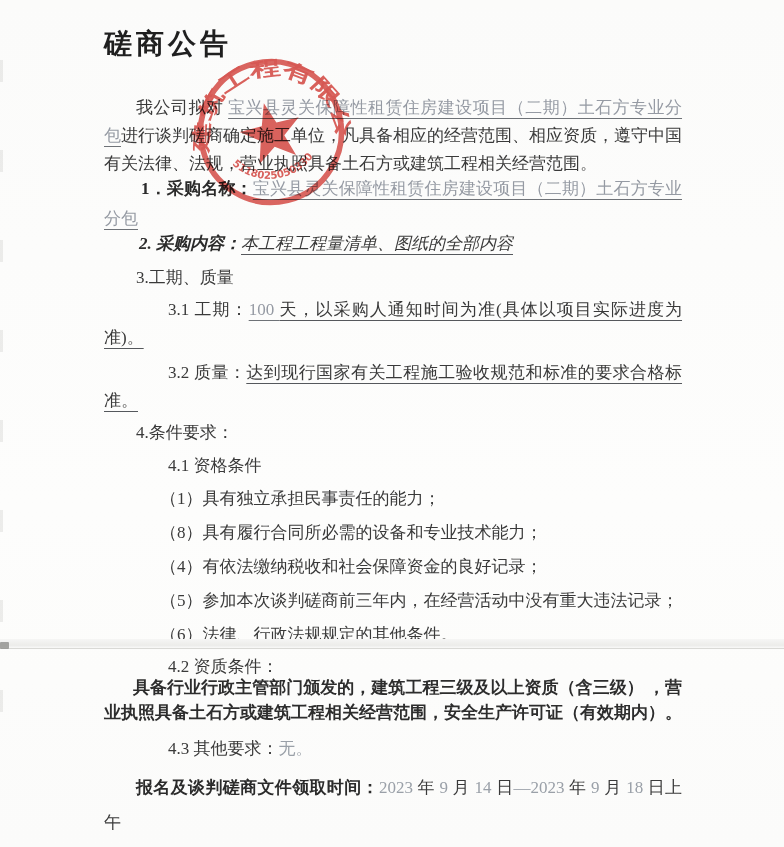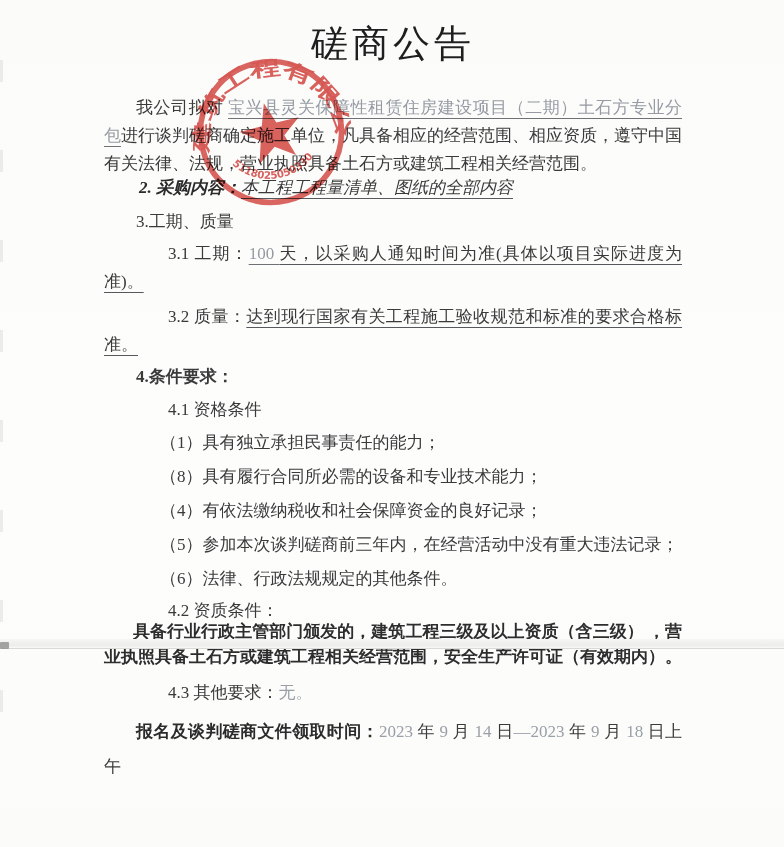--- a/index.html
+++ b/index.html
@@ -12,32 +12,32 @@
     position:absolute;inset:0;
     background:linear-gradient(180deg,#fbfbfa 0%,#fdfdfc 60%,#fbfbfa 100%);
   }
   .doc{
     position:absolute;left:104px;top:0;width:578px;height:847px;
     font-size:17px;color:#3a3a3a;
   }
   .doc-title{
     margin:24px 0 0 0;
     font-family:"Liberation Sans","DejaVu Sans",sans-serif;
-    font-weight:normal;font-size:37px;line-height:40px;
-    letter-spacing:4px;text-align:center;color:#1f1f1f;
+    font-weight:bold;font-size:28px;line-height:40px;
+    letter-spacing:4px;color:#1f1f1f;
   }
   .blk{margin:0;text-align:justify;}
   
   p[data-name="intro-paragraph"]{margin-top:30px;line-height:28px;text-indent:32px;}
   p[data-name="item-1-procurement-name"]{margin-top:-4px;line-height:30px;text-indent:37px;}
   p[data-name="item-2-procurement-content"]{margin-top:-4px;line-height:28px;text-indent:35px;font-style:italic;}
   p[data-name="item-3-heading"]{margin-top:6px;line-height:28px;text-indent:32px;}
   p[data-name="item-3-1-duration"]{margin-top:4px;line-height:28px;text-indent:64px;}
   p[data-name="item-3-2-quality"]{margin-top:7px;line-height:28px;text-indent:64px;}
-  p[data-name="item-4-heading"]{margin-top:4px;line-height:28px;text-indent:32px;font-weight:bold;}
+  p[data-name="item-4-heading"]{margin-top:4px;line-height:28px;text-indent:32px;}
   p[data-name="item-4-1-qualification-heading"]{margin-top:5px;line-height:28px;text-indent:64px;}
   p[data-name^="condition-"]{margin-top:6px;line-height:28px;text-indent:56px;}
   p[data-name="condition-1"]{margin-top:5px;}
   p[data-name="item-4-2-heading"]{margin-top:4px;line-height:28px;text-indent:64px;}
   p[data-name="item-4-2-paragraph"]{margin-top:-6px;line-height:25px;text-indent:29px;}
   p[data-name="item-4-3-other"]{margin-top:10px;line-height:28px;text-indent:64px;}
   p[data-name="registration-paragraph"]{margin-top:7px;line-height:35px;text-indent:32px;}
   
   .seg-label{font-weight:bold;color:#2b2b2b;}
   .seg-text{color:#3a3a3a;}
@@ -77,20 +77,21 @@
 </style>
 </head>
 <body>
 
 <div class="page" data-name="scanned-document-page">
 
   <div class="doc" data-name="document-content">
     <h1 class="doc-title" data-name="page-title">磋商公告</h1>
     <div data-name="document-body">
         <p class="blk" data-name="intro-paragraph"><span class="seg-text" data-name="text-segment">我公司拟对 </span><span class="seg-value-gray" data-name="filled-value">宝兴县灵关保障性租赁住房建设项目（二期）土石方专业分包</span><span class="seg-text" data-name="text-segment">进行谈判磋商确定施工单位，凡具备相应的经营范围、相应资质，遵守中国有关法律、法规，营业执照具备土石方或建筑工程相关经营范围。</span></p>
+        <p class="blk" data-name="item-1-procurement-name"><span class="seg-label" data-name="text-segment">1．采购名称：</span><span class="seg-value-gray" data-name="filled-value">宝兴县灵关保障性租赁住房建设项目（二期）土石方专业分包</span></p>
         <p class="blk" data-name="item-2-procurement-content"><span class="seg-label" data-name="text-segment">2.  采购内容：</span><span class="seg-value-dark" data-name="filled-value">本工程工程量清单、图纸的全部内容 </span></p>
         <p class="blk" data-name="item-3-heading"><span class="seg-text" data-name="text-segment">3.工期、质量</span></p>
         <p class="blk" data-name="item-3-1-duration"><span class="seg-text" data-name="text-segment">3.1 工期：</span><span class="seg-value-gray" data-name="filled-value">100 </span><span class="seg-value-dark" data-name="filled-value">天，以采购人通知时间为准(具体以项目实际进度为准)。</span></p>
         <p class="blk" data-name="item-3-2-quality"><span class="seg-text" data-name="text-segment">3.2 质量：</span><span class="seg-value-dark" data-name="filled-value">达到现行国家有关工程施工验收规范和标准的要求合格标准。</span></p>
         <p class="blk" data-name="item-4-heading"><span class="seg-text" data-name="text-segment">4.条件要求：</span></p>
         <p class="blk" data-name="item-4-1-qualification-heading"><span class="seg-text" data-name="text-segment">4.1 资格条件</span></p>
         <p class="blk" data-name="condition-1"><span class="seg-text" data-name="text-segment">（1）具有独立承担民事责任的能力；</span></p>
         <p class="blk" data-name="condition-3"><span class="seg-text" data-name="text-segment">（8）具有履行合同所必需的设备和专业技术能力；</span></p>
         <p class="blk" data-name="condition-4"><span class="seg-text" data-name="text-segment">（4）有依法缴纳税收和社会保障资金的良好记录；</span></p>
         <p class="blk" data-name="condition-5"><span class="seg-text" data-name="text-segment">（5）参加本次谈判磋商前三年内，在经营活动中没有重大违法记录；</span></p>

